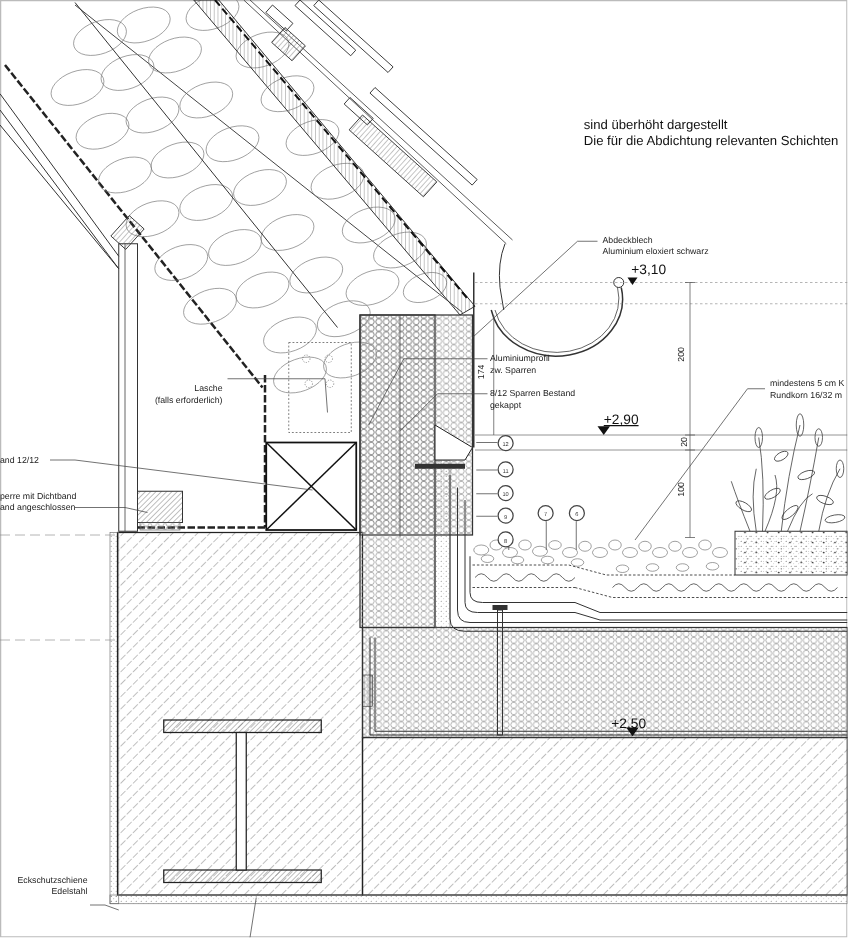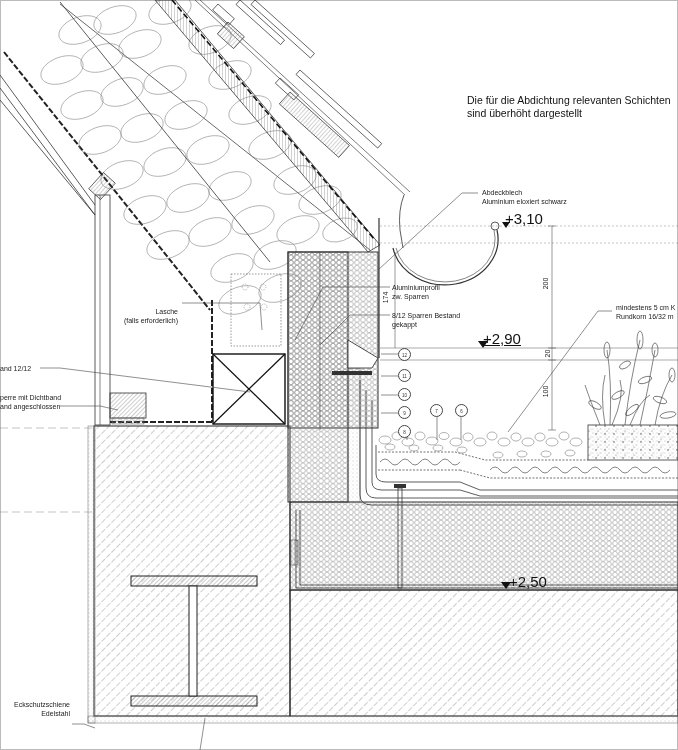--- a/index.html
+++ b/index.html
@@ -1,20 +1,20 @@
 <!DOCTYPE html>
 <html><head>
 <meta charset="utf-8">
 <style>
   html, body { margin: 0; padding: 0; background: #ffffff; }
   body { width: 678px; height: 750px; overflow: hidden; position: relative; font-family: "Liberation Sans", sans-serif; }
   #canvas { position: absolute; left: 0; top: 0; width: 678px; height: 750px; }
   .lbl { position: absolute; font-family: "Liberation Sans", sans-serif; font-size: 7px; color: #222; line-height: 9px; white-space: nowrap; }
   .note { position: absolute; font-family: "Liberation Sans", sans-serif; font-size: 10.5px; color: #111; line-height: 13px; white-space: nowrap; }
-  .lvl { position: absolute; font-family: "Liberation Sans", sans-serif; font-size: 15px; color: #111; white-space: nowrap; }
+  .lvl { position: absolute; font-family: "Liberation Sans", sans-serif; font-size: 11px; color: #111; white-space: nowrap; }
   .dim { position: absolute; font-family: "Liberation Sans", sans-serif; font-size: 7px; color: #222; transform: rotate(-90deg); transform-origin: center; white-space: nowrap; }
   .num { position: absolute; width: 13px; height: 13px; border: 1px solid #444; border-radius: 50%; background: #fff; font-family: "Liberation Sans", sans-serif; font-size: 4.5px; color: #333; text-align: center; line-height: 13px; box-sizing: border-box; }
   .r { text-align: right; }
 </style>
 </head>
 <body>
 
 <svg id="canvas" viewBox="0 0 678 750" xmlns="http://www.w3.org/2000/svg">
   <defs>
     <pattern id="hatch" width="7" height="7" patternUnits="userSpaceOnUse" patternTransform="rotate(45)">
@@ -275,27 +275,27 @@
     <line x1="381" y1="376" x2="398" y2="376"></line>
     <line x1="381" y1="395" x2="398" y2="395"></line>
     <line x1="381" y1="413" x2="398" y2="413"></line>
     <line x1="437" y1="417" x2="437" y2="440"></line>
     <line x1="461" y1="417" x2="461" y2="440"></line>
     <line x1="407" y1="440" x2="407" y2="432"></line>
   </g>
 </svg>
 
 <div class="note" style="left:467px;top:94px;">
+  <div>sind überhöht dargestellt</div>
   <div>Die für die Abdichtung relevanten Schichten</div>
-  <div>sind überhöht dargestellt</div>
 </div>
 
 <div class="lvl" style="left:505px;top:210px;">+3,10</div>
 <div class="lvl" style="left:483px;top:330px;text-decoration:underline;">+2,90</div>
-<div class="lvl" style="left:509px;top:573px;">+2,50</div>
+<div class="lvl" style="left:489px;top:573px;">+2,50</div>
 
 <div class="dim" style="left:380px;top:294px;">174</div>
 <div class="dim" style="left:540px;top:280px;">200</div>
 <div class="dim" style="left:544px;top:350px;">20</div>
 <div class="dim" style="left:540px;top:388px;">100</div>
 
 <div class="lbl" style="left:482px;top:188px;">
   <div>Abdeckblech</div>
   <div>Aluminium eloxiert schwarz</div>
 </div>

